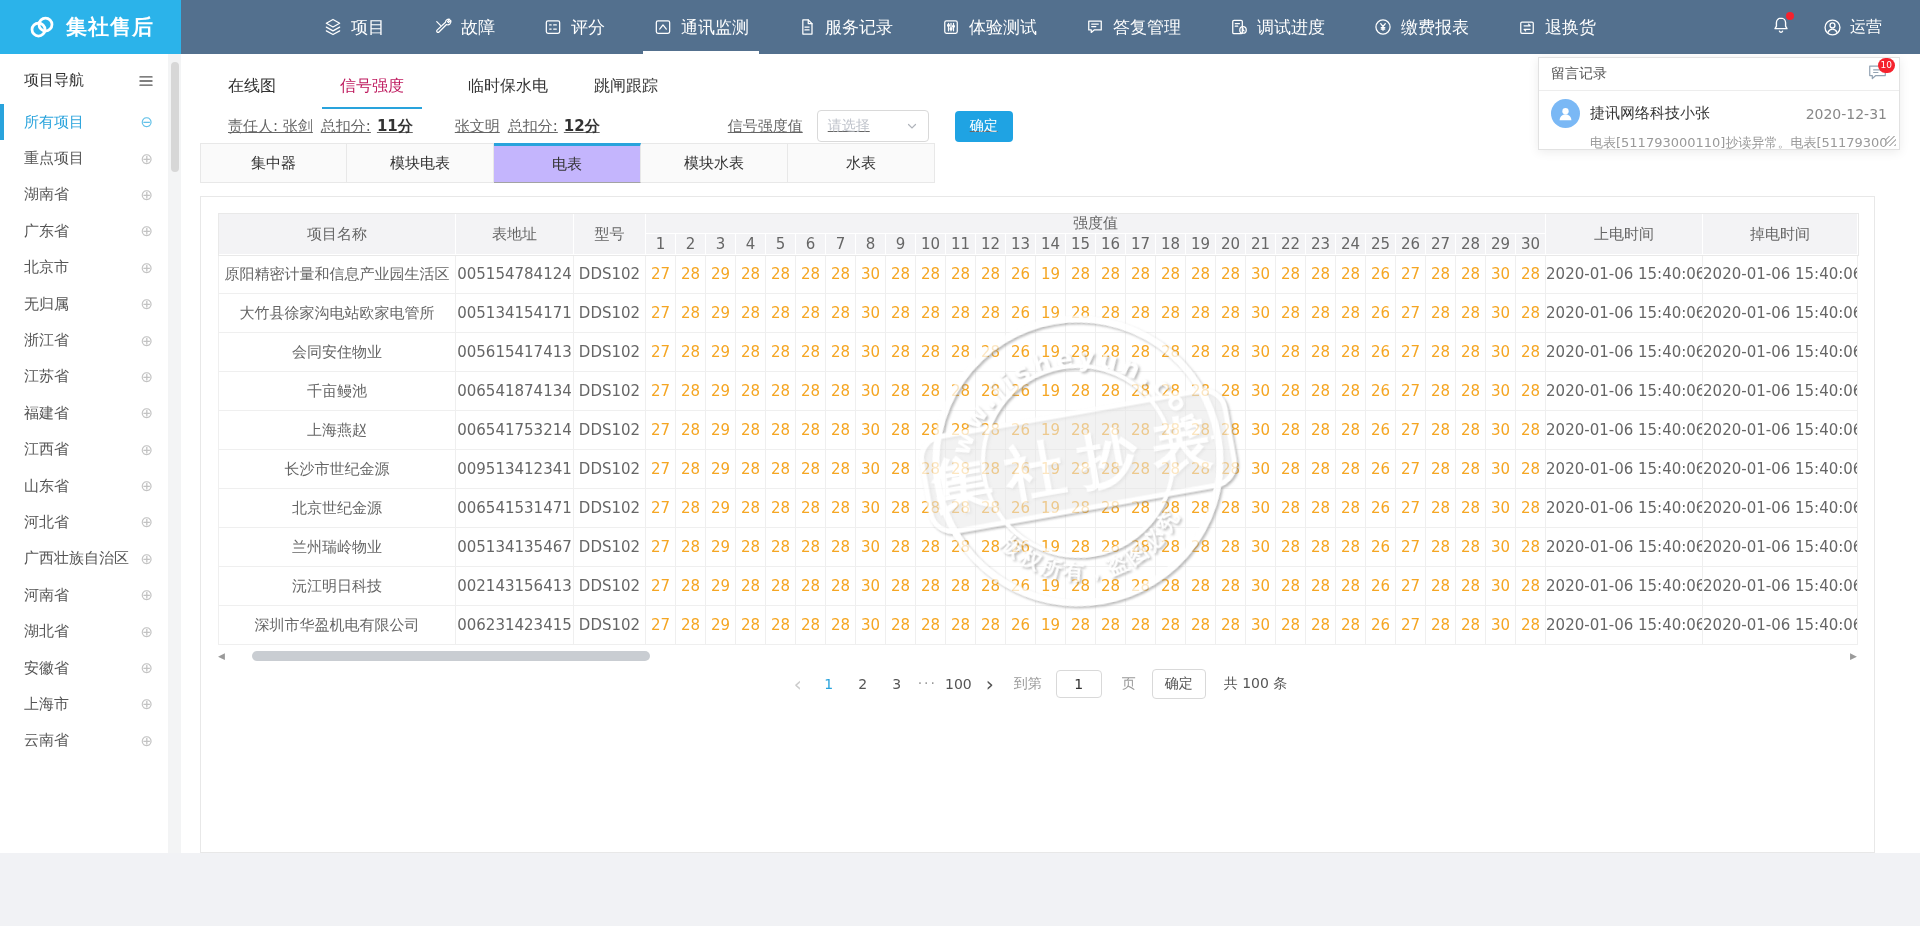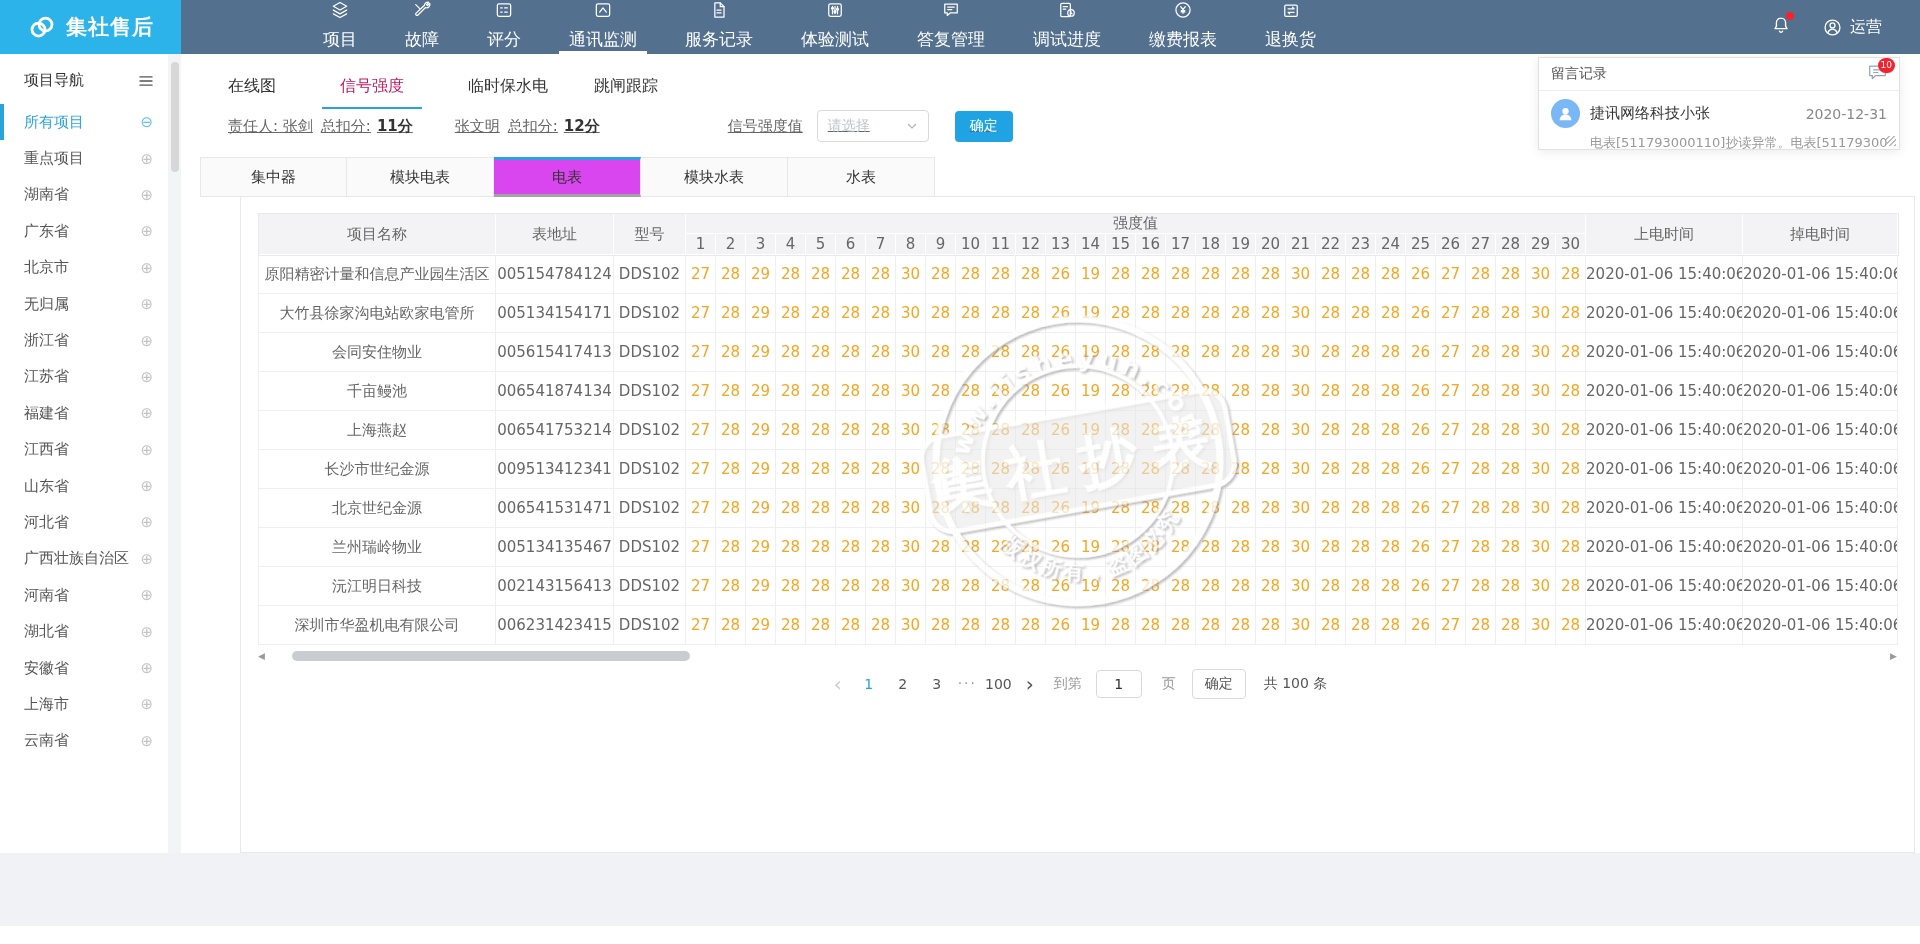--- a/index.html
+++ b/index.html
@@ -8,21 +8,21 @@
 
   
   .topnav { position:absolute; left:0; top:0; width:1920px; height:54px;
     background:#53708e; display:flex; align-items:stretch; z-index:20; }
   .logo-block { width:181px; height:54px; background:#2bb3ea; display:flex;
     align-items:center; justify-content:center; gap:9px; cursor:pointer; }
   .logo-block svg { width:30px; height:30px; }
   .logo-text { color:#fff; font-size:21px; font-weight:bold; letter-spacing:1px; }
   .nav-items { display:flex; align-items:stretch; margin-left:118px; }
   .nav-item { display:flex; align-items:center; gap:8px; color:#fff; font-size:17px;
-    padding:0 24px; cursor:pointer; position:relative; white-space:nowrap;flex-direction:column; }
+    padding:0 24px; cursor:pointer; position:relative; white-space:nowrap; }
   .nav-item svg { width:20px; height:20px; }
   .nav-item.active::after { content:""; position:absolute; left:14px; right:14px;
     bottom:0; height:3px; background:#fff; }
   .nav-right { margin-left:auto; display:flex; align-items:center; gap:30px;
     padding-right:38px; color:#fff; }
   .bell-wrap { position:relative; cursor:pointer; }
   .bell-wrap svg { width:22px; height:22px; }
   .red-dot { position:absolute; right:-2px; top:-2px; width:8px; height:8px;
     border-radius:50%; background:#f5222d; }
   .user-wrap { display:flex; align-items:center; gap:7px; font-size:16px; cursor:pointer; }
@@ -60,30 +60,30 @@
   .signal-label { margin-left:128px; color:#666; }
   .select-box { margin-left:14px; width:112px; height:32px; border:1px solid #d9d9d9;
     border-radius:4px; display:flex; align-items:center; justify-content:space-between;
     padding:0 10px; cursor:pointer; background:#fff; }
   .select-placeholder { color:#c0c4cc; font-size:14px; }
   .select-box svg { width:12px; height:12px; }
   .confirm-btn { margin-left:26px; width:58px; height:31px; background:#1fa3e3; color:#fff;
     border:none; border-radius:4px; font-size:14px; cursor:pointer;
     font-family:"DejaVu Sans","Liberation Sans",sans-serif; }
 
-  .meter-tabs { position:absolute; left:19px; top:103px; display:flex; z-index:3; }
+  .meter-tabs { position:absolute; left:19px; top:89px; display:flex; z-index:3; }
   .meter-tab { width:147px; height:40px; display:flex; align-items:center; justify-content:center;
     font-size:15px; color:#333; background:#fafafa; border:1px solid #e8e8e8; border-left:none;
     cursor:pointer; }
   .meter-tab:first-child { border-left:1px solid #e8e8e8; }
-  .meter-tab.active { background:#d946ef; border-top:3px solid #29a3dc; border-bottom:3px solid #a3a3a3;
+  .meter-tab.active { background:#c4b5fd; border-top:3px solid #29a3dc; border-bottom:1px solid #a3a3a3;
     margin-bottom:-1px; }
 
   .panel-box { position:absolute; left:19px; top:142px; width:1675px; height:657px;
-    background:#fff; border:1px solid #e8e8e8;margin-left:40px; }
+    background:#fff; border:1px solid #e8e8e8; }
 
   .table-wrap { margin:16px 17px 0 17px; }
   table { width:100%; border-collapse:collapse; table-layout:fixed; }
   th { background:#f3f3f5; color:#666; font-weight:normal; font-size:15px;
     border:1px solid #fff; }
   thead tr.group-row th { height:19px; }
   thead tr.num-row th { height:21px; }
   thead { outline:1px solid #e9e9e9; }
   td { border:1px solid #efefef; height:39px; text-align:center; font-size:15px;
     color:#666; white-space:nowrap; overflow:hidden; }

